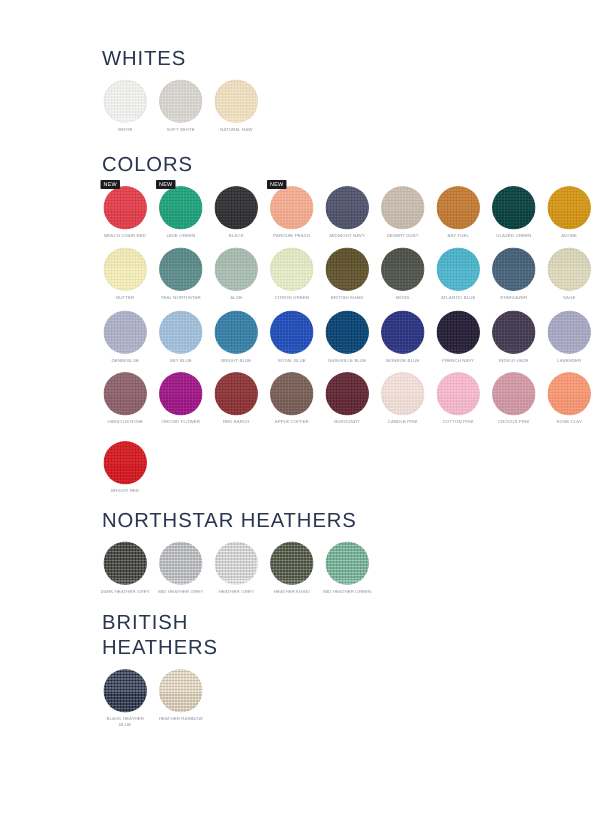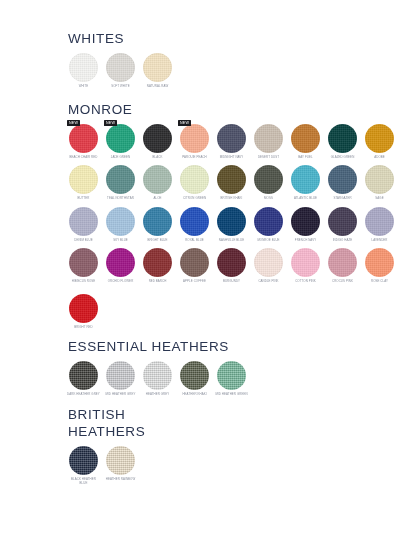--- a/index.html
+++ b/index.html
@@ -115,21 +115,21 @@
           <div class="swatch-label">SOFT WHITE</div>
         </div>
         <div class="swatch-cell">
           <div class="swatch-dot pale" style="background-color: rgb(243, 227, 194);"></div>
           <div class="swatch-label">NATURAL RAW</div>
         </div>
       </div>
   </div>
 
   <div class="section">
-    <div class="section-title title-colors">MONROE</div>
+    <div class="section-title title-colors">COLORS</div>
     <div id="colors-rows">
         <div class="swatch-row">
           <div class="swatch-cell">
             <div class="swatch-dot" style="background-color: rgb(227, 58, 71);">
               <div class="new-badge">NEW</div>
             </div>
             <div class="swatch-label">BEACH CHAIR RED</div>
           </div>
           <div class="swatch-cell">
             <div class="swatch-dot" style="background-color: rgb(31, 163, 124);">
@@ -285,21 +285,21 @@
       </div>
     <div class="swatch-row single-row" id="row-single">
         <div class="swatch-cell">
           <div class="swatch-dot" style="background-color: rgb(212, 20, 28);"></div>
           <div class="swatch-label">BRIGHT RED</div>
         </div>
       </div>
   </div>
 
   <div class="section">
-    <div class="section-title title-essential">ESSENTIAL HEATHERS</div>
+    <div class="section-title title-essential">NORTHSTAR HEATHERS</div>
     <div class="swatch-row" id="row-essential">
         <div class="swatch-cell">
           <div class="swatch-dot heather-dot" style="background-color: rgb(59, 59, 54);"></div>
           <div class="swatch-label">DARK HEATHER GREY</div>
         </div>
         <div class="swatch-cell">
           <div class="swatch-dot heather-dot" style="background-color: rgb(205, 206, 210);"></div>
           <div class="swatch-label">MID HEATHER GREY</div>
         </div>
         <div class="swatch-cell">

